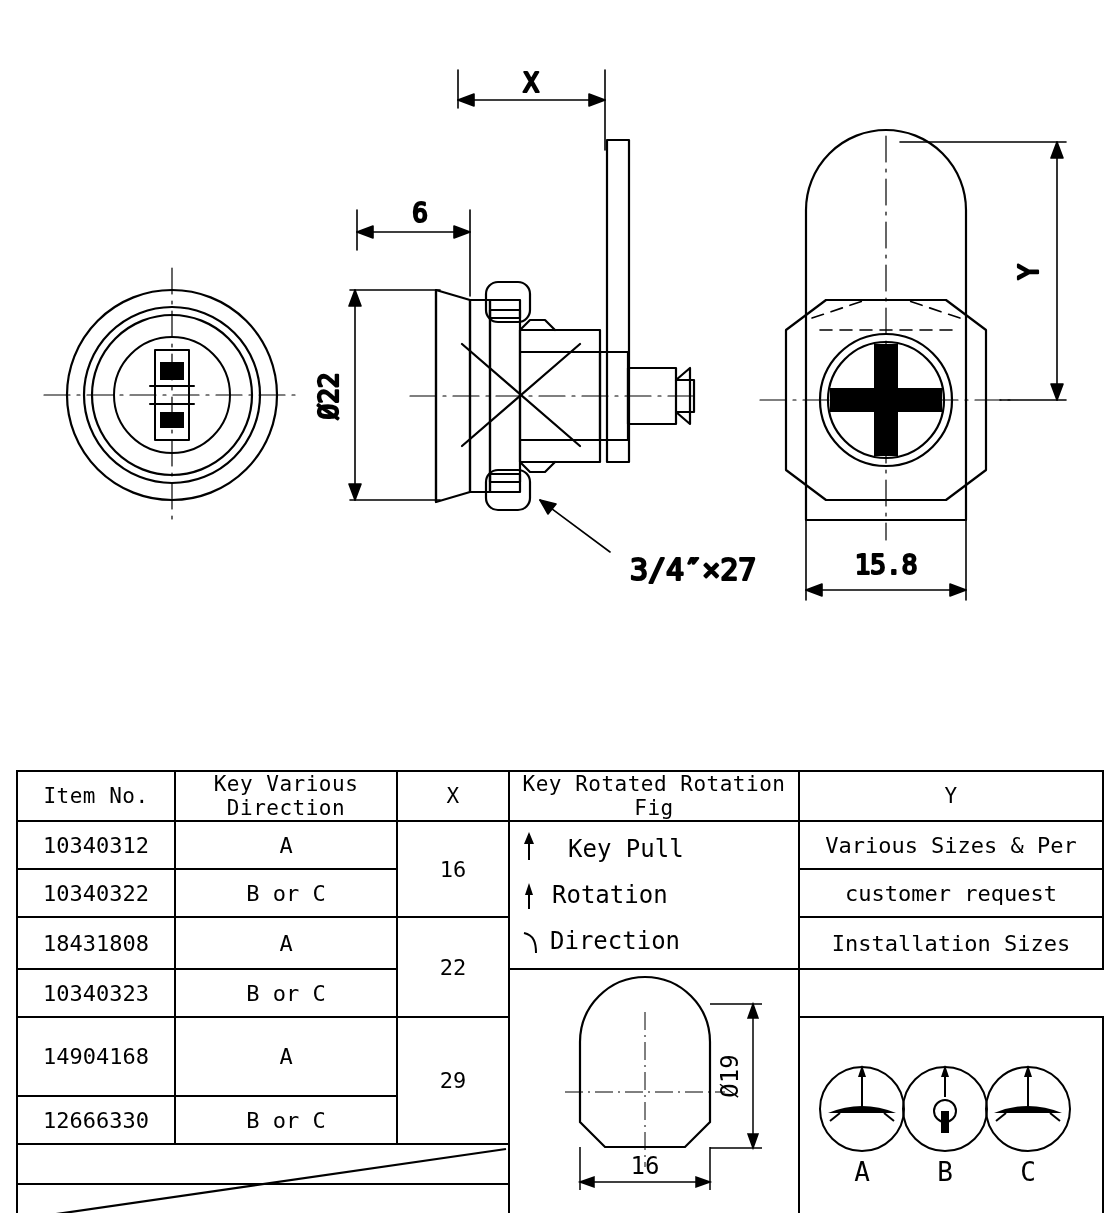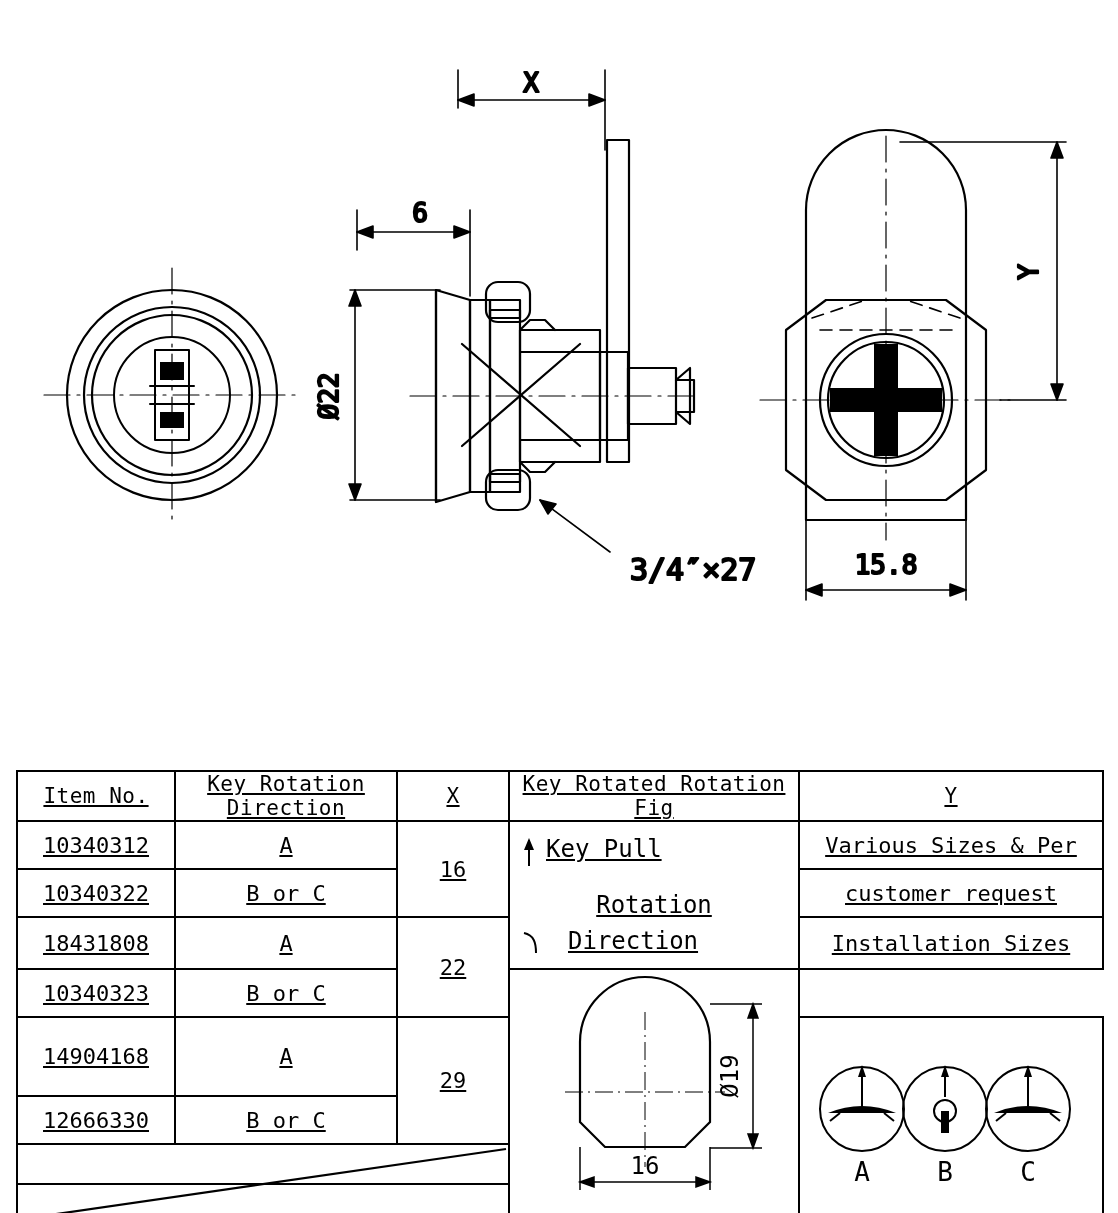--- a/index.html
+++ b/index.html
@@ -2,21 +2,21 @@
 <html><head>
 <meta charset="utf-8">
 <style>
   html,body{margin:0;padding:0;background:#ffffff;}
   body{width:1118px;height:1213px;position:relative;font-family:"DejaVu Sans Mono",monospace;color:#000;}
   .stage{position:absolute;left:0;top:0;width:1118px;height:1213px;}
   svg{display:block;}
   text{font-family:"DejaVu Sans Mono",monospace;fill:#000;}
   .tbl{position:absolute;left:16px;top:770px;width:1086px;}
   table{border-collapse:collapse;width:1086px;table-layout:fixed;}
-  td,th{border:2px solid #000;padding:0;text-align:center;vertical-align:middle;font-weight:normal;text-decoration:underline;}
+  td,th{border:2px solid #000;padding:0;text-align:center;vertical-align:middle;font-weight:normal;}
   .hdr td{height:44px;font-size:21px;letter-spacing:0.5px;}
   .r td{height:46px;font-size:22px;}
   .xcell{font-size:24px;}
   .blank td{height:38px;}
   .krd-fig{font-size:24px;line-height:46px;}
   .ycell{font-size:23px;border-radius:18px;}
 </style>
 </head>
 <body>
 
@@ -154,50 +154,50 @@
   <colgroup>
     <col style="width:158px">
         <col style="width:222px">
         <col style="width:112px">
         <col style="width:290px">
         <col style="width:304px">
   </colgroup>
   <tbody>
     <tr class="hdr">
       <td>Item No.</td>
-      <td>Key Rotation Direction</td>
+      <td>Key Various Direction</td>
       <td>X</td>
       <td>Key Rotated Rotation Fig</td>
       <td>Y</td>
     </tr>
 
     <tr class="r">
       <td>10340312</td>
       <td>A</td>
       <td class="xcell" rowspan="2">16</td>
       <td rowspan="3" style="padding:4px 6px;">
-        <div style="display:flex;align-items:flex-end;gap:4px;height:46px;">
+        <div style="display:flex;align-items:flex-start;gap:26px;height:46px;">
           <svg width="26" height="40">
             <g stroke="#000" stroke-width="2" fill="none">
                   <line x1="13" y1="34" x2="13" y2="8"></line>
                   <path d="M13 6 L8 18 L18 18 Z" fill="#000" stroke="none"></path>
                 </g>
           </svg>
           <span class="krd-fig">Key Pull</span>
         </div>
-        <div style="display:flex;align-items:center;gap:10px;height:46px;flex-direction:column;">
+        <div style="display:flex;align-items:center;gap:10px;height:46px;">
           <svg width="26" height="40">
             <g stroke="#000" stroke-width="2" fill="none">
                   <line x1="13" y1="34" x2="13" y2="12"></line>
                   <path d="M13 8 L9 20 L17 20 Z" fill="#000" stroke="none"></path>
                 </g>
           </svg>
           <span class="krd-fig">Rotation</span>
         </div>
-        <div style="display:flex;align-items:center;gap:26px;height:46px;">
+        <div style="display:flex;align-items:center;gap:8px;height:46px;">
           <svg width="26" height="40">
             <path d="M8 12 C18 14 20 22 20 32" stroke="#000" stroke-width="2" fill="none"></path>
           </svg>
           <span class="krd-fig">Direction</span>
         </div>
       </td>
       <td class="ycell">Various Sizes &amp; Per</td>
     </tr>
 
     <tr class="r">

